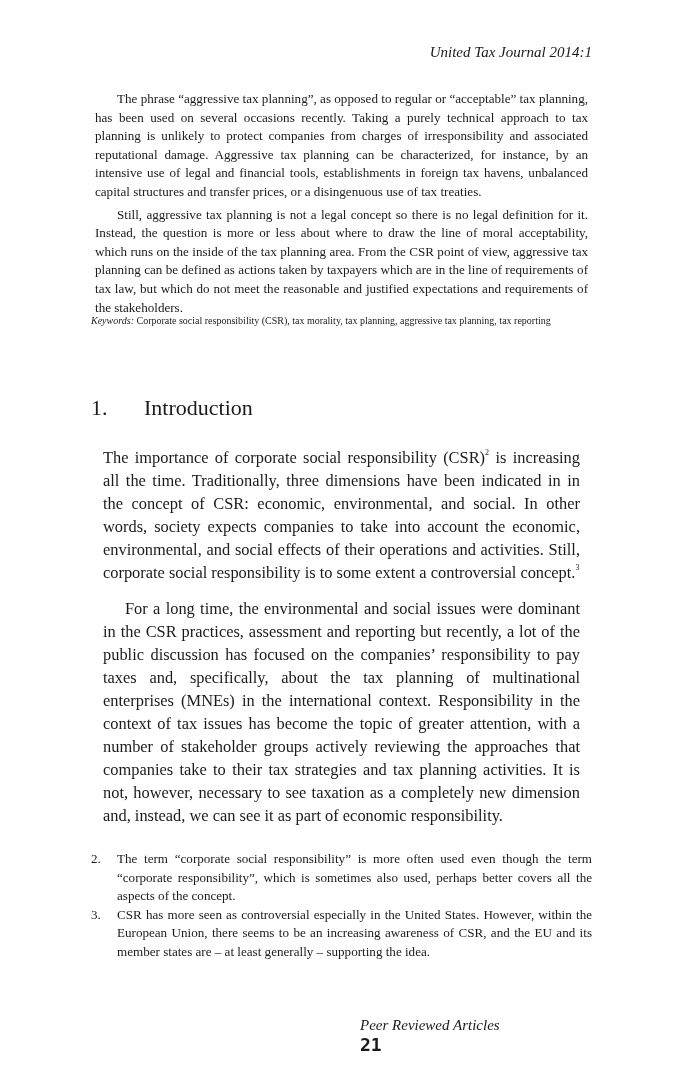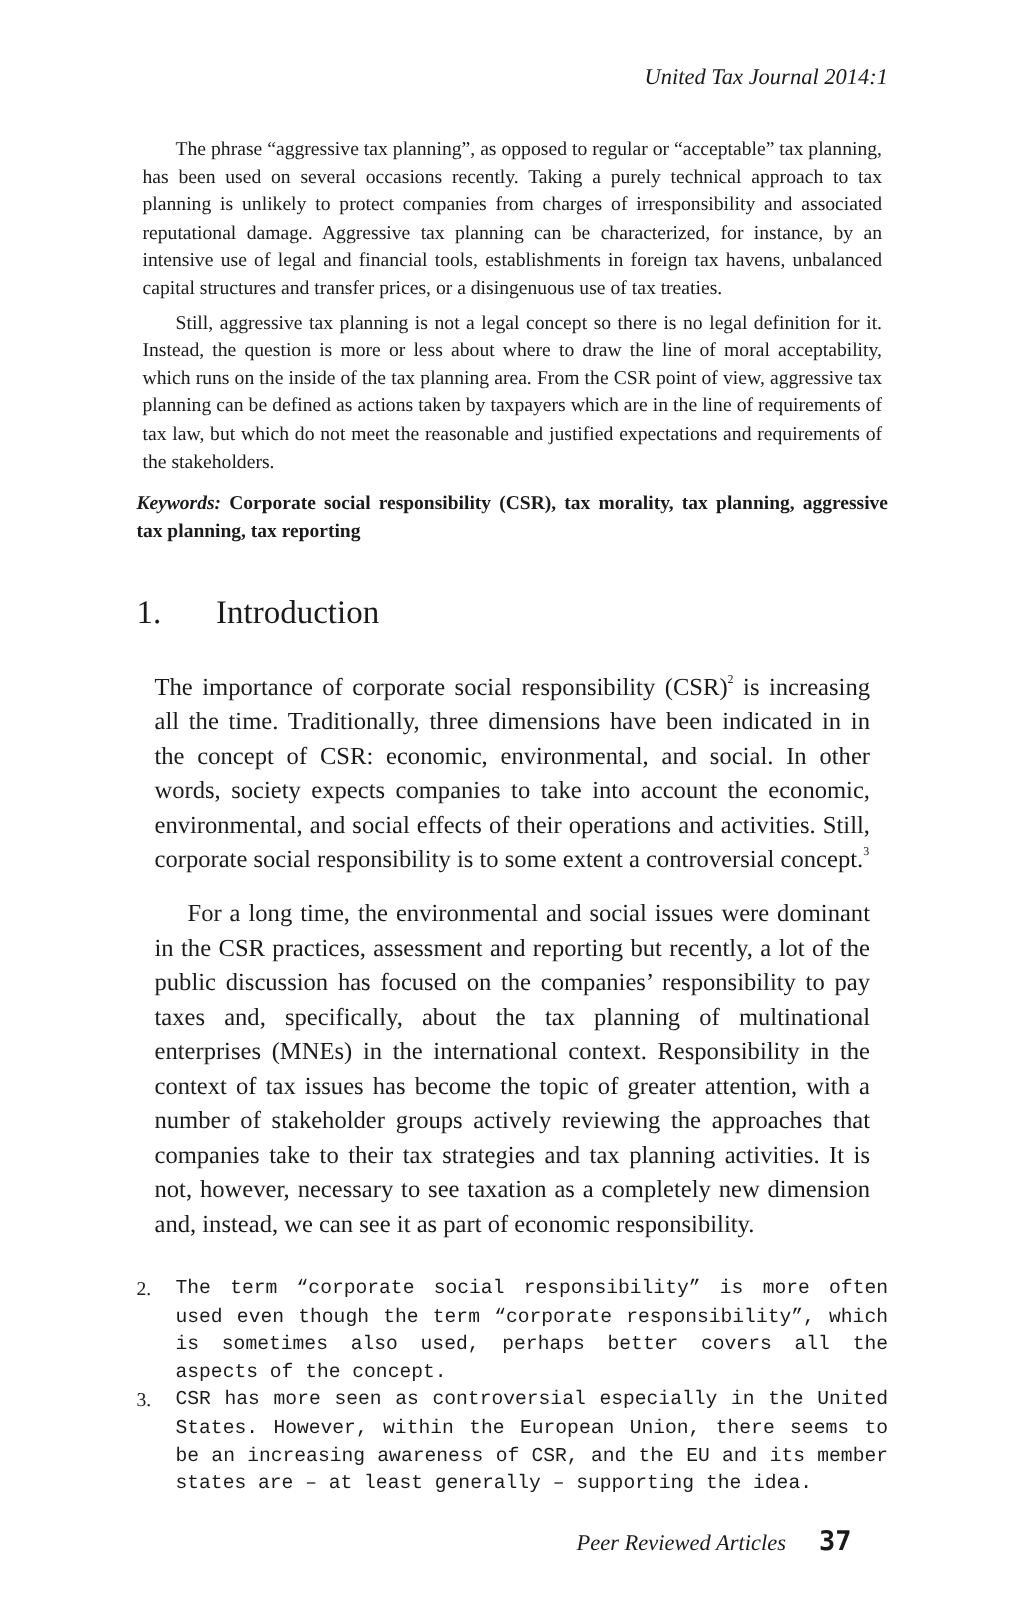--- a/index.html
+++ b/index.html
@@ -1,34 +1,34 @@
 <!DOCTYPE html>
 <html><head>
 <meta charset="utf-8">
 <style>
   html, body { margin: 0; padding: 0; background: #ffffff; }
   body { width: 683px; height: 1080px; position: relative; overflow: hidden;
          font-family: "Liberation Serif", "DejaVu Serif", serif; color: #1a1a1a; }
   .running-head { position: absolute; top: 44px; right: 91px; font-style: italic; font-size: 15px; }
   .abstract { position: absolute; top: 86px; left: 91px; width: 501px; font-size: 13.1px; line-height: 18.6px; text-align: justify; }
   .abstract p { margin: 4px; text-indent: 22px; }
-  .keywords { position: absolute; top: 326px; left: 91px; width: 501px; font-size: 13px; line-height: 18.6px; text-align: justify; font-weight: bold; }
+  .keywords { position: absolute; top: 312px; left: 91px; width: 501px; font-size: 10px; line-height: 18.6px; text-align: justify; }
   .keywords .label { font-style: italic; }
   .section-heading { position: absolute; top: 395px; left: 91px; font-size: 22px; }
   .section-heading .num { display: inline-block; width: 53px; }
   .body-text { position: absolute; top: 434px; left: 91px; width: 501px; font-size: 16.4px; line-height: 23.1px; text-align: justify; }
   .body-text p { margin: 12px; }
   .body-text p.indent { text-indent: 22px; }
   .body-text sup { font-size: 8px; vertical-align: 8px; line-height: 0; }
   .body-text em { font-style: italic; }
   .footnotes { position: absolute; top: 850px; left: 91px; width: 501px; font-size: 13.1px; line-height: 18.6px; text-align: justify; }
   .footnote { display: flex; }
   .footnote .fn-num { flex: 0 0 26px; }
-  .footnote .fn-text { flex: 1; font-family: Liberation Mono, monospace; }
-  .footer { position: absolute; top: 1017px; left: 360px; width: 232px; display: flex; justify-content: center; align-items: baseline; }
+  .footnote .fn-text { flex: 1; }
+  .footer { position: absolute; top: 1017px; left: 360px; width: 232px; display: flex; justify-content: flex-end; align-items: baseline; flex-direction: column; }
   .footer .section-name { font-style: italic; font-size: 15px; margin-right: 22px; }
   .footer .page-number { font-family: "DejaVu Sans Mono", "Liberation Mono", monospace; font-weight: bold; font-size: 18px; }
 </style>
 </head>
 <body>
 
 <div class="running-head">United Tax Journal 2014:1</div>
 
 <div class="abstract">
   <p>The phrase “aggressive tax planning”, as opposed to regular or “acceptable” tax planning, has been used on several occasions recently. Taking a purely tech­nical approach to tax planning is unlikely to protect companies from charges of irresponsibility and associated reputational damage. Aggressive tax planning can be characterized, for instance, by an intensive use of legal and financial tools, es­tablishments in foreign tax havens, unbalanced capital structures and transfer prices, or a disingenuous use of tax treaties.</p>
@@ -54,14 +54,14 @@
     <span class="fn-text">The term “corporate social responsibility” is more often used even though the term “corporate responsibility”, which is sometimes also used, perhaps better covers all the aspects of the concept.</span>
   </div>
   <div class="footnote">
     <span class="fn-num">3.</span>
     <span class="fn-text">CSR has more seen as controversial especially in the United States. However, within the European Union, there seems to be an increasing awareness of CSR, and the EU and its member states are – at least generally – supporting the idea.</span>
   </div>
 </div>
 
 <div class="footer">
   <span class="section-name">Peer Reviewed Articles</span>
-  <span class="page-number">37</span>
+  <span class="page-number">21</span>
 </div>
 
 </body></html>

